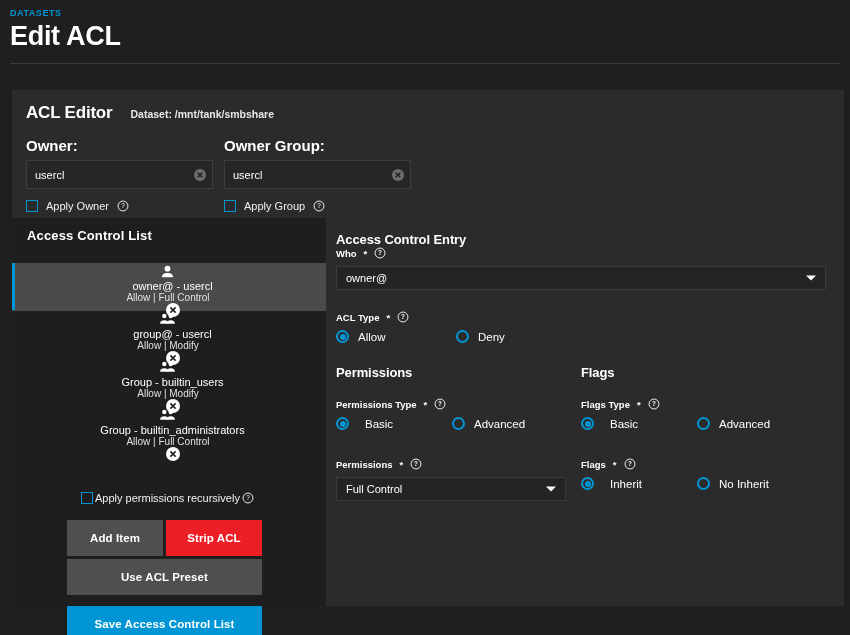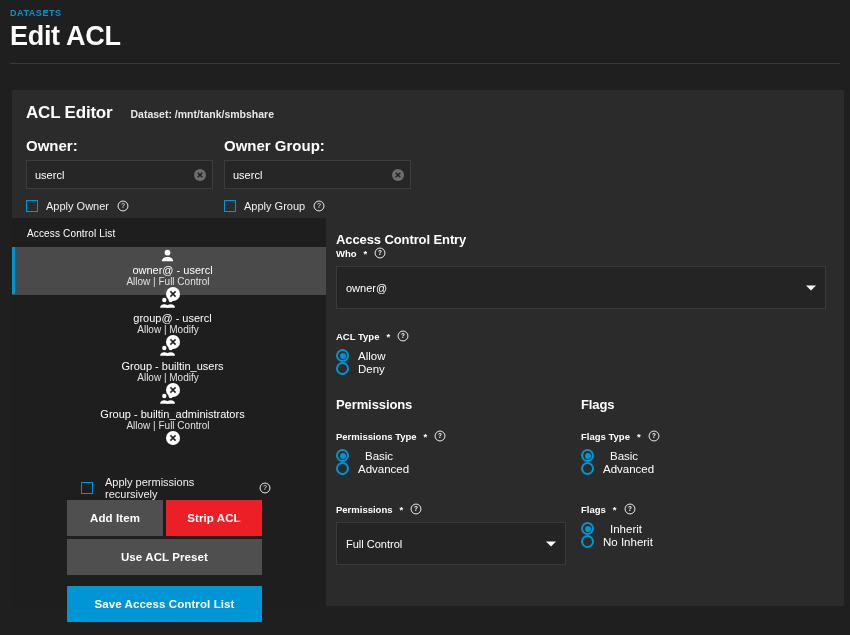--- a/index.html
+++ b/index.html
@@ -144,23 +144,23 @@
     display: flex;
     flex-direction: column;
   }
   .right-pane {
     flex: 1;
     background: #2b2b2b;
     padding: 14px 18px 0 10px;
   }
 
   .acl-list-header {
-    font-size: 10px;
-    font-weight: 400;
-    padding: 10px 0 8px 15px;
+    font-size: 13px;
+    font-weight: 700;
+    padding: 10px 0 20px 15px;
     color: #ffffff;
     letter-spacing: 0.15px;
   }
   .acl-rows { }
   .acl-row {
     position: relative;
     height: 48px;
     display: flex;
     align-items: center;
     padding: 0 10px 0 17px;
@@ -206,21 +206,22 @@
     flex: 0 0 auto;
   }
 
   .left-actions {
     padding: 0 55px 0 55px;
     margin-top: 37px;
   }
   .recursive-line {
     display: flex;
     align-items: center;
-    gap: 12px;
+    gap: 2px;
+    margin-bottom: 16px;
     margin-left: 14px;
   }
   .recursive-line .cbox { border-color: #0095d5; }
   .btn-row {
     display: flex;
     gap: 3px;
     margin-bottom: 3px;
   }
   .btn {
     height: 36px;
@@ -253,21 +254,21 @@
     align-items: center;
     gap: 7px;
     font-size: 9.5px;
     font-weight: 700;
     margin-bottom: 7px;
     color: #ffffff;
   }
   .req { color: #ffffff; }
   .select-box {
     position: relative;
-    height: 43px;
+    height: 24px;
     background: #242424;
     border: 1px solid #3a3a3a;
     display: flex;
     align-items: center;
     padding: 0 26px 0 9px;
     font-size: 11px;
     color: #ffffff;
   }
   .caret {
     position: absolute;
@@ -275,21 +276,20 @@
     top: 50%;
     transform: translateY(-50%);
     width: 0; height: 0;
     border-left: 5px solid transparent;
     border-right: 5px solid transparent;
     border-top: 5px solid #ffffff;
   }
   .radio-row {
     display: flex;
     margin-top: 2px;
-    flex-direction: column;
   }
   .radio-item {
     display: flex;
     align-items: center;
     gap: 9px;
     cursor: pointer;
   }
   .radio {
     width: 13px;
     height: 13px;

